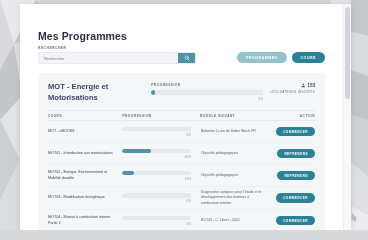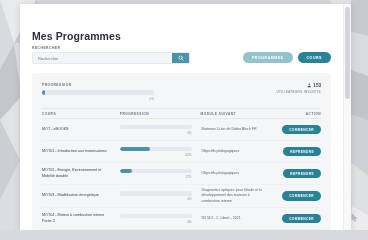--- a/index.html
+++ b/index.html
@@ -23,21 +23,21 @@
     width: 331px; height: 226px;
     background: #ffffff;
     z-index: 2;
     overflow: hidden;
     box-shadow: 0 1px 6px rgba(60,60,70,.18);
   }
 
   .content {
     position: absolute;
     left: 0; top: 0; right: 8px; bottom: 0;
-    padding: 0 12px;
+    padding: 0 18px;
   }
 
   
   .page-title {
     margin-top: 26px;
     font-size: 10.5px;
     font-weight: bold;
     color: #2d2f45;
     letter-spacing: .1px;
   }
@@ -289,20 +289,21 @@
       <div class="hdr-buttons">
         <button class="pill light">PROGRAMMES</button>
         <button class="pill dark">COURS</button>
       </div>
 
     </div>
 
     <div class="program-panel">
       <div class="program-top">
 
+        <div class="program-name">MOT - Energie et Motorisations</div>
 
         <div class="prog-block">
           <div class="prog-label">PROGRESSION</div>
           <div class="bar-outer">
             <div class="bar-inner" id="prog-main" style="width: 3%;"></div>
           </div>
           <div class="bar-pct">0%</div>
         </div>
 
         <div class="users-block">

